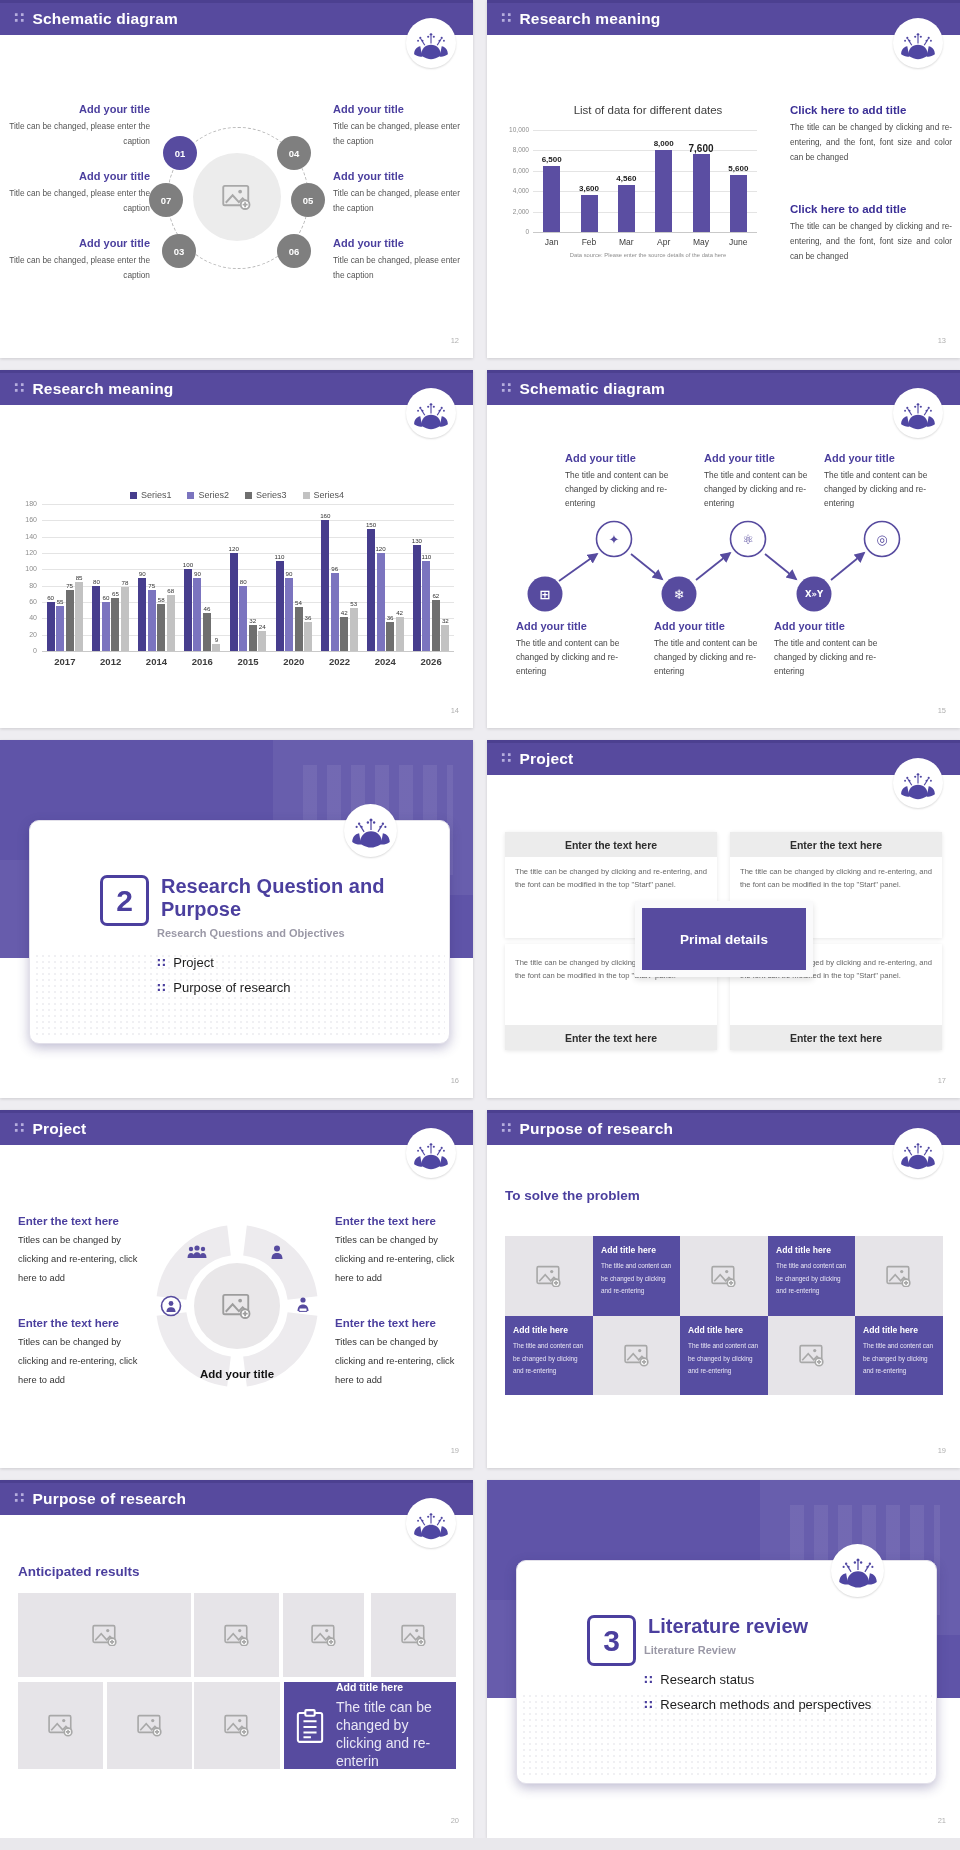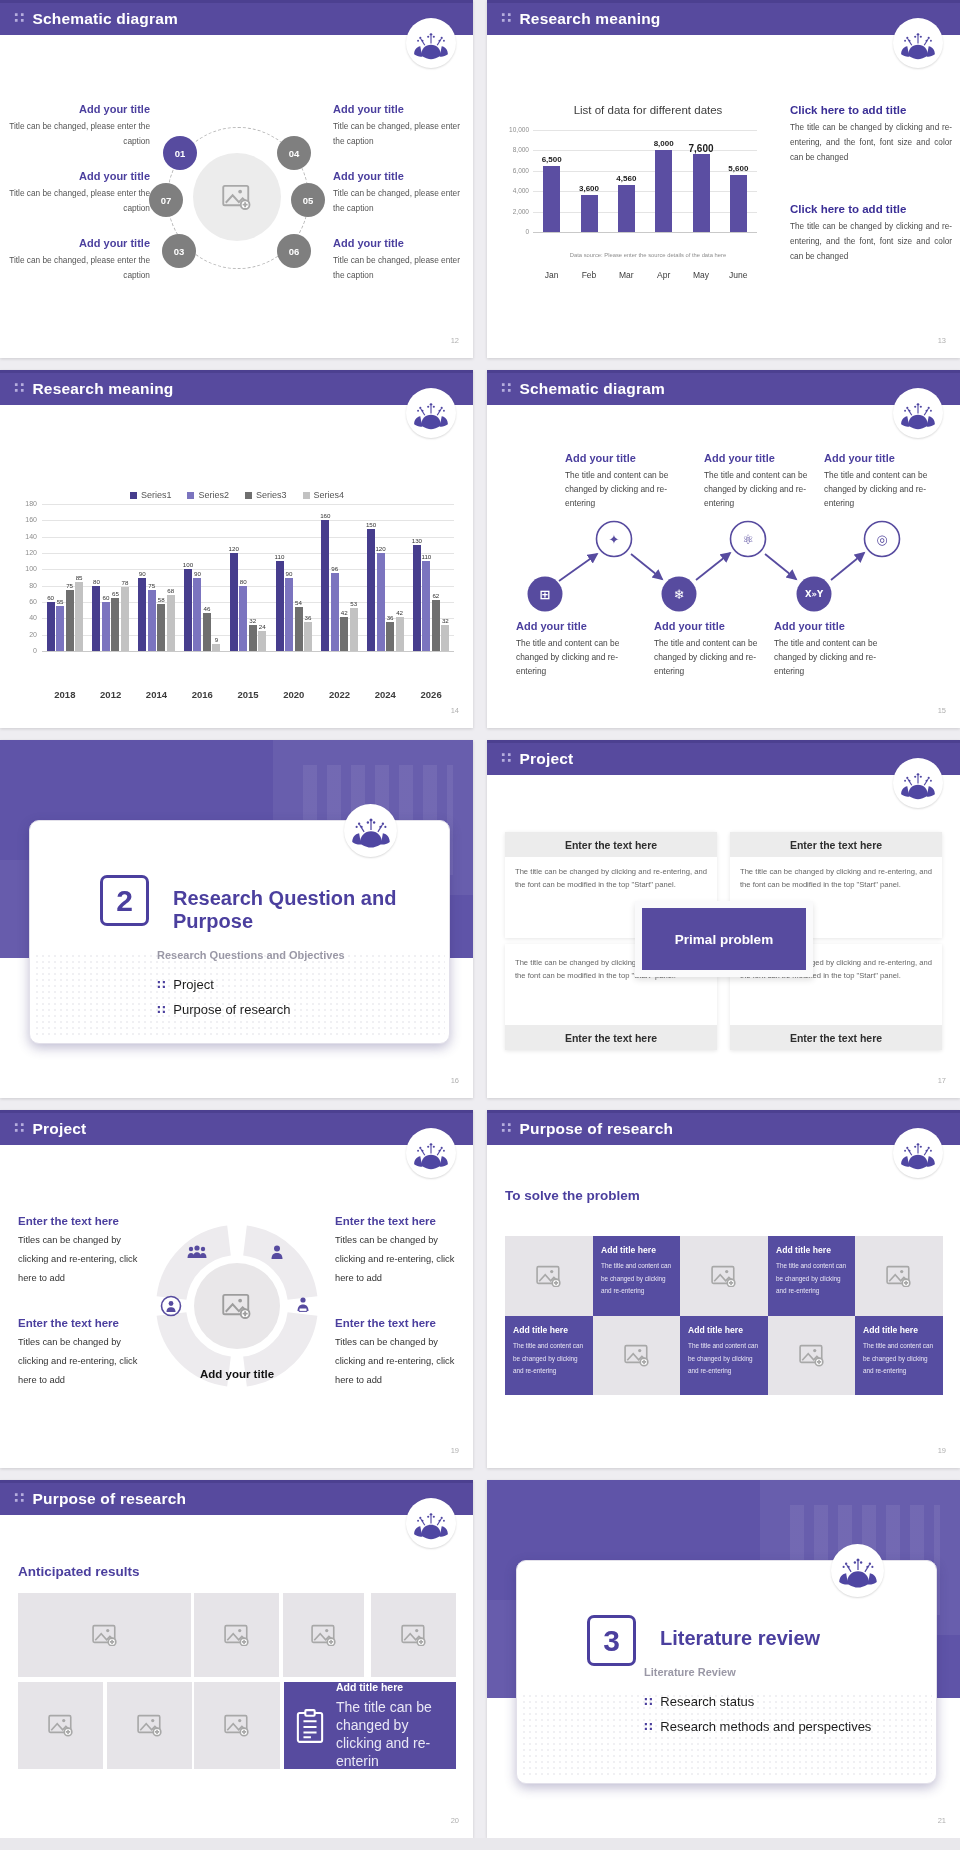--- a/index.html
+++ b/index.html
@@ -21,41 +21,41 @@
   .ccenter{position:absolute;background:#ececec;border-radius:50%;display:flex;align-items:center;justify-content:center;}
   .numc{position:absolute;width:34px;height:34px;border-radius:50%;display:flex;align-items:center;justify-content:center;color:#fff;font-size:9.5px;font-weight:bold;}
   
   .chart{position:absolute;}
   .chart .ctitle{position:absolute;width:100%;text-align:center;color:#3d3d3d;}
   .gline{position:absolute;height:1px;background:#e4e4e4;}
   .gline.base{background:#c9c9c9;}
   .ytick{position:absolute;color:#8d8d8d;text-align:right;}
   .bar{position:absolute;}
   .blabel{position:absolute;text-align:center;color:#1c1c1c;font-weight:bold;}
-  .xlab{position:absolute;text-align:center;color:#3c3c3c;margin-top:33px;}
+  .xlab{position:absolute;text-align:center;color:#3c3c3c;}
   .srcnote{position:absolute;width:100%;text-align:center;color:#8e8e8e;font-size:5.8px;}
   .legend{position:absolute;width:100%;display:flex;justify-content:center;gap:16px;}
   .legend .li{display:flex;align-items:center;gap:4px;font-size:9px;color:#555;}
   .legend .sw{width:7px;height:7px;display:inline-block;}
   
   .zz{position:absolute;left:0;top:0;}
   
   .section-slide{background:#fff;}
   .sec-bg{position:absolute;left:0;top:0;width:100%;height:218px;background:#5f54a8;}
   .sec-bg .bld1{position:absolute;right:0;top:0;width:200px;height:155px;background:rgba(255,255,255,.06);}
   .sec-bg .bld2{position:absolute;right:20px;top:25px;width:150px;height:110px;background:repeating-linear-gradient(90deg,rgba(255,255,255,.07) 0 14px,transparent 14px 24px);}
   .sec-bg .bld3{position:absolute;left:0;top:120px;width:90px;height:98px;background:rgba(255,255,255,.05);}
   .sec-curve{position:absolute;left:-60px;top:196px;width:600px;height:120px;background:#fff;border-radius:50% 50% 0 0/90px 90px 0 0;}
   .sec-card{position:absolute;left:29px;top:80px;width:419px;height:222px;background:#fff;border:1px solid #e2e0ea;border-radius:10px;box-shadow:0 4px 12px rgba(50,40,110,.30);}
   .sec-card .dots{position:absolute;left:4px;right:4px;bottom:4px;height:86px;border-radius:0 0 8px 8px;background:radial-gradient(circle,#dcdae2 .8px,transparent .9px) 0 0/6px 6px;opacity:.4;}
   .sec-badge{left:314px;top:-17px;width:53px;height:53px;}
   .sec-badge .badge-crest{width:40px;height:40px;}
   .num-box{position:absolute;left:70px;top:54px;width:43px;height:45px;border:3px solid #4b3f9e;border-radius:7px;color:#4b3f9e;font-size:30px;font-weight:bold;display:flex;align-items:center;justify-content:center;}
   .sec-text{position:absolute;left:127px;top:50px;width:272px;}
-  .sec-title{margin:16px;color:#4b3f9e;font-size:20px;line-height:23px;font-weight:bold;}
+  .sec-title{margin:4px;color:#4b3f9e;font-size:20px;line-height:23px;font-weight:bold;}
   .sec-sub{color:#9a98a6;font-size:11px;font-weight:bold;margin-top:6px;}
   .sec-bullets{list-style:none;margin:16px 0 0 0;padding:0;}
   .sec-bullets li{display:flex;align-items:center;gap:8px;font-size:13px;color:#1e1e1e;margin-bottom:10px;}
   .sec-bullets .bg2{font-family:"DejaVu Sans",sans-serif;color:#4b3f9e;font-weight:bold;font-size:12px;}
   
   .qbox{position:absolute;width:212px;height:106px;background:#fff;box-shadow:0 1px 4px rgba(0,0,0,.10);}
   .qbox .qh{height:25px;background:#ececec;display:flex;align-items:center;justify-content:center;font-size:10.5px;font-weight:bold;color:#2e2e2e;}
   .qbox .qb{padding:8px 10px 0 10px;font-size:7.6px;color:#666;line-height:13px;text-align:justify;}
   .primal{position:absolute;left:155px;top:168px;width:164px;height:62px;background:#574b9f;box-shadow:0 0 0 7px #fafafb,0 3px 6px 7px rgba(0,0,0,.12);display:flex;align-items:center;justify-content:center;color:#fff;font-size:13.5px;font-weight:bold;}
   
@@ -301,21 +301,21 @@
         <div class="gline" style="left: 28px; width: 412px; top: 44px;"></div>
         <div class="ytick" style="left: 2px; width: 21px; top: 40px; font-size: 7px;">180</div>
         <div class="bar" style="left: 32.6389px; width: 8px; top: 142px; height: 49px; background: rgb(70, 61, 141);"></div>
         <div class="blabel" style="left: 26.6389px; width: 20px; top: 134px; font-size: 6.2px; font-weight: normal; color: rgb(51, 51, 51);">60</div>
         <div class="bar" style="left: 42.1389px; width: 8px; top: 146.083px; height: 44.9167px; background: rgb(123, 116, 191);"></div>
         <div class="blabel" style="left: 36.1389px; width: 20px; top: 138.083px; font-size: 6.2px; font-weight: normal; color: rgb(51, 51, 51);">55</div>
         <div class="bar" style="left: 51.6389px; width: 8px; top: 129.75px; height: 61.25px; background: rgb(111, 111, 111);"></div>
         <div class="blabel" style="left: 45.6389px; width: 20px; top: 121.75px; font-size: 6.2px; font-weight: normal; color: rgb(51, 51, 51);">75</div>
         <div class="bar" style="left: 61.1389px; width: 8px; top: 121.583px; height: 69.4167px; background: rgb(194, 194, 194);"></div>
         <div class="blabel" style="left: 55.1389px; width: 20px; top: 113.583px; font-size: 6.2px; font-weight: normal; color: rgb(51, 51, 51);">85</div>
-        <div class="xlab" style="left: 30.8889px; width: 40px; top: 196px; font-size: 9.5px; font-weight: bold;">2018</div>
+        <div class="xlab" style="left: 30.8889px; width: 40px; top: 196px; font-size: 9.5px; font-weight: bold;">2017</div>
         <div class="bar" style="left: 78.4167px; width: 8px; top: 125.667px; height: 65.3333px; background: rgb(70, 61, 141);"></div>
         <div class="blabel" style="left: 72.4167px; width: 20px; top: 117.667px; font-size: 6.2px; font-weight: normal; color: rgb(51, 51, 51);">80</div>
         <div class="bar" style="left: 87.9167px; width: 8px; top: 142px; height: 49px; background: rgb(123, 116, 191);"></div>
         <div class="blabel" style="left: 81.9167px; width: 20px; top: 134px; font-size: 6.2px; font-weight: normal; color: rgb(51, 51, 51);">60</div>
         <div class="bar" style="left: 97.4167px; width: 8px; top: 137.917px; height: 53.0833px; background: rgb(111, 111, 111);"></div>
         <div class="blabel" style="left: 91.4167px; width: 20px; top: 129.917px; font-size: 6.2px; font-weight: normal; color: rgb(51, 51, 51);">65</div>
         <div class="bar" style="left: 106.917px; width: 8px; top: 127.3px; height: 63.7px; background: rgb(194, 194, 194);"></div>
         <div class="blabel" style="left: 100.917px; width: 20px; top: 119.3px; font-size: 6.2px; font-weight: normal; color: rgb(51, 51, 51);">78</div>
         <div class="xlab" style="left: 76.6667px; width: 40px; top: 196px; font-size: 9.5px; font-weight: bold;">2012</div>
         <div class="bar" style="left: 124.194px; width: 8px; top: 117.5px; height: 73.5px; background: rgb(70, 61, 141);"></div>
@@ -562,21 +562,21 @@
         </div>
         <div class="qbox" style="left: 18px; top: 204px;">
           <div class="qb" style="padding-top: 12px;">The title can be changed by clicking and re-entering, and the font can be modified in the top "Start" panel.</div>
           <div class="qh" style="position: absolute; bottom: 0px; left: 0px; right: 0px;">Enter the text here</div>
         </div>
         <div class="qbox" style="left: 243px; top: 204px;">
           <div class="qb" style="padding-top: 12px;">The title can be changed by clicking and re-entering, and the font can be modified in the top "Start" panel.</div>
           <div class="qh" style="position: absolute; bottom: 0px; left: 0px; right: 0px;">Enter the text here</div>
         </div>
       </div>
-    <div class="primal">Primal problem</div>
+    <div class="primal">Primal details</div>
     <div class="pageno">17</div>
   </section>
 
   <section class="slide" id="s18" style="left:0;top:1110px">
     <header class="band">
       <span class="bglyph">∷</span>
       <h2>Project</h2>
     </header>
     <div class="badge">
         <span class="badge-crest"><svg viewBox="0 0 64 64" width="100%" height="100%">

